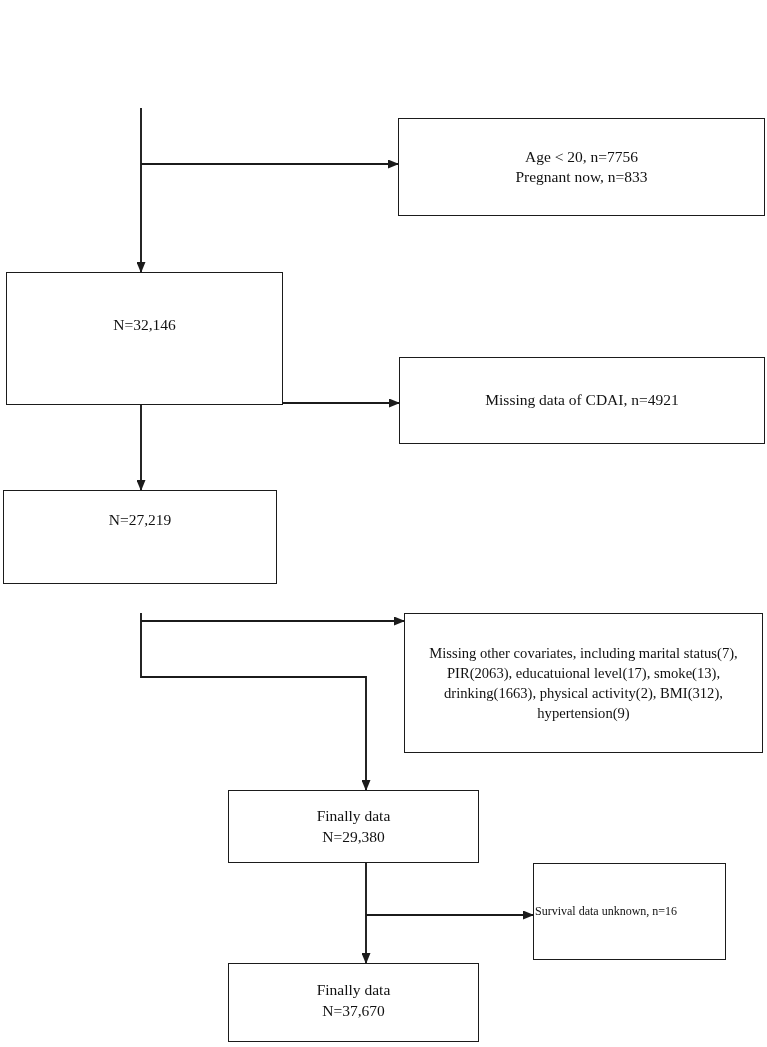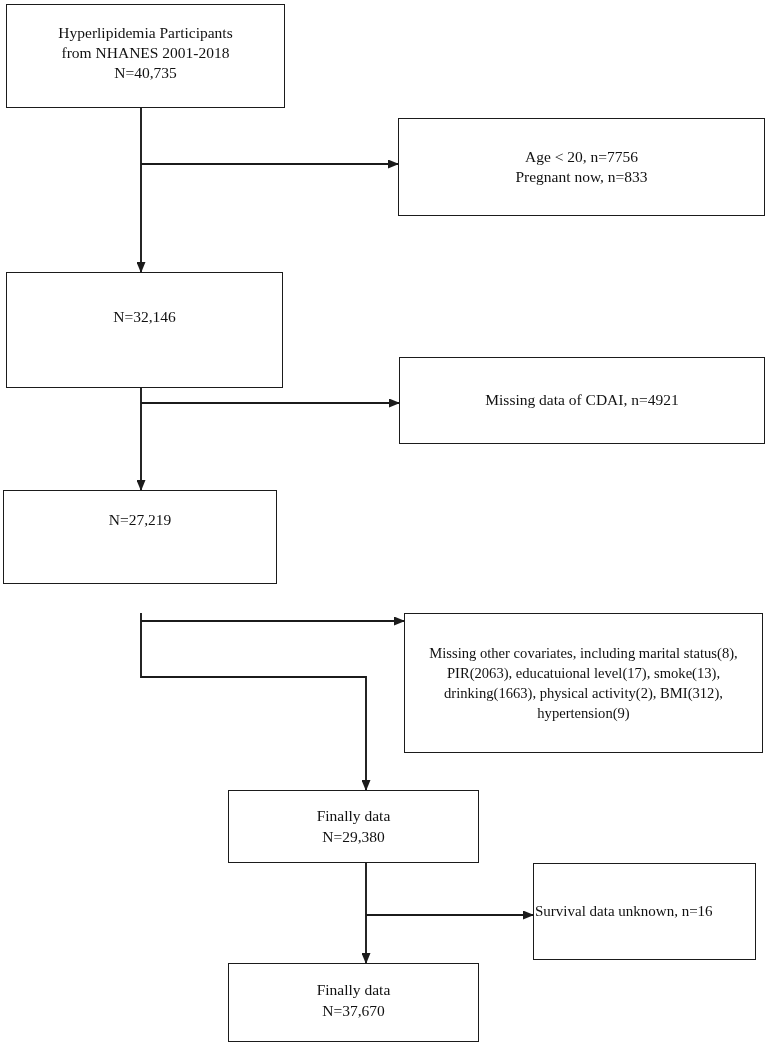--- a/index.html
+++ b/index.html
@@ -40,38 +40,38 @@
     line-height: 1.30;
     z-index: 2;
   }
   .node .line {
     display: block;
     white-space: nowrap;
   }
   
   #node-cohort-initial { left: 6px;   top: 4px;    width: 279px; height: 104px; }
   #node-cohort-initial .stack { transform: translateY(-3px); }
-  #node-cohort-2 { left: 6px;   top: 272px;  width: 277px; height: 116px; }
+  #node-cohort-2 { left: 6px;   top: 272px;  width: 277px; height: 133px; }
   #node-cohort-2 .stack { transform: translateY(-13px); }
   #node-cohort-3 { left: 3px;   top: 490px;  width: 274px; height: 94px; }
   #node-cohort-3 .stack { transform: translateY(-17px); }
   #node-final-1 { left: 228px; top: 790px;  width: 251px; height: 73px; }
   #node-final-2 { left: 228px; top: 963px;  width: 251px; height: 79px; }
   #node-final-2 .stack { transform: translateY(-2px); }
 
   
   #node-exclusion-1 { left: 398px; top: 118px; width: 367px; height: 98px; text-align: center; }
   #node-exclusion-2 { left: 399px; top: 357px; width: 366px; height: 87px; }
   #node-exclusion-3 {
     left: 404px; top: 613px; width: 359px; height: 140px;
     font-size: 14.6px; line-height: 1.38;
   }
   #node-exclusion-4 {
-    left: 533px; top: 863px; width: 223px; height: 97px;
-    font-size: 15px;
+    left: 533px; top: 863px; width: 193px; height: 97px;
+    font-size: 12px;
     align-items: flex-start;
     text-align: left;
   }
   #node-exclusion-4 .stack { padding-left: 1px; }
 </style>
 </head>
 <body>
 
 <div id="diagram">
 
@@ -94,27 +94,20 @@
       <path d="M141,613 L141,677 L366,677 L366,790" marker-end="url(#arrow)"></path>
 
       <path d="M141,621 L404,621" marker-end="url(#arrow)"></path>
 
       <path d="M366,863 L366,963" marker-end="url(#arrow)"></path>
 
       <path d="M366,915 L533,915" marker-end="url(#arrow)"></path>
     </g>
   </svg>
 
-  <div class="node" id="node-cohort-initial">
-    <div class="stack">
-      <span class="line">Hyperlipidemia Participants</span>
-      <span class="line">from NHANES 2001-2018</span>
-      <span class="line">N=40,735</span>
-    </div>
-  </div>
 
   <div class="node" id="node-exclusion-1">
     <div class="stack">
       <span class="line">Age &lt; 20, n=7756</span>
       <span class="line">Pregnant now, n=833</span>
     </div>
   </div>
 
   <div class="node" id="node-cohort-2">
     <div class="stack">
@@ -129,21 +122,21 @@
   </div>
 
   <div class="node" id="node-cohort-3">
     <div class="stack">
       <span class="line">N=27,219</span>
     </div>
   </div>
 
   <div class="node" id="node-exclusion-3">
     <div class="stack">
-      <span class="line">Missing other covariates, including marital status(8),</span>
+      <span class="line">Missing other covariates, including marital status(7),</span>
       <span class="line">PIR(2063), educatuional level(17), smoke(13),</span>
       <span class="line">drinking(1663), physical activity(2), BMI(312),</span>
       <span class="line">hypertension(9)</span>
     </div>
   </div>
 
   <div class="node" id="node-final-1">
     <div class="stack">
       <span class="line">Finally data</span>
       <span class="line">N=29,380</span>

